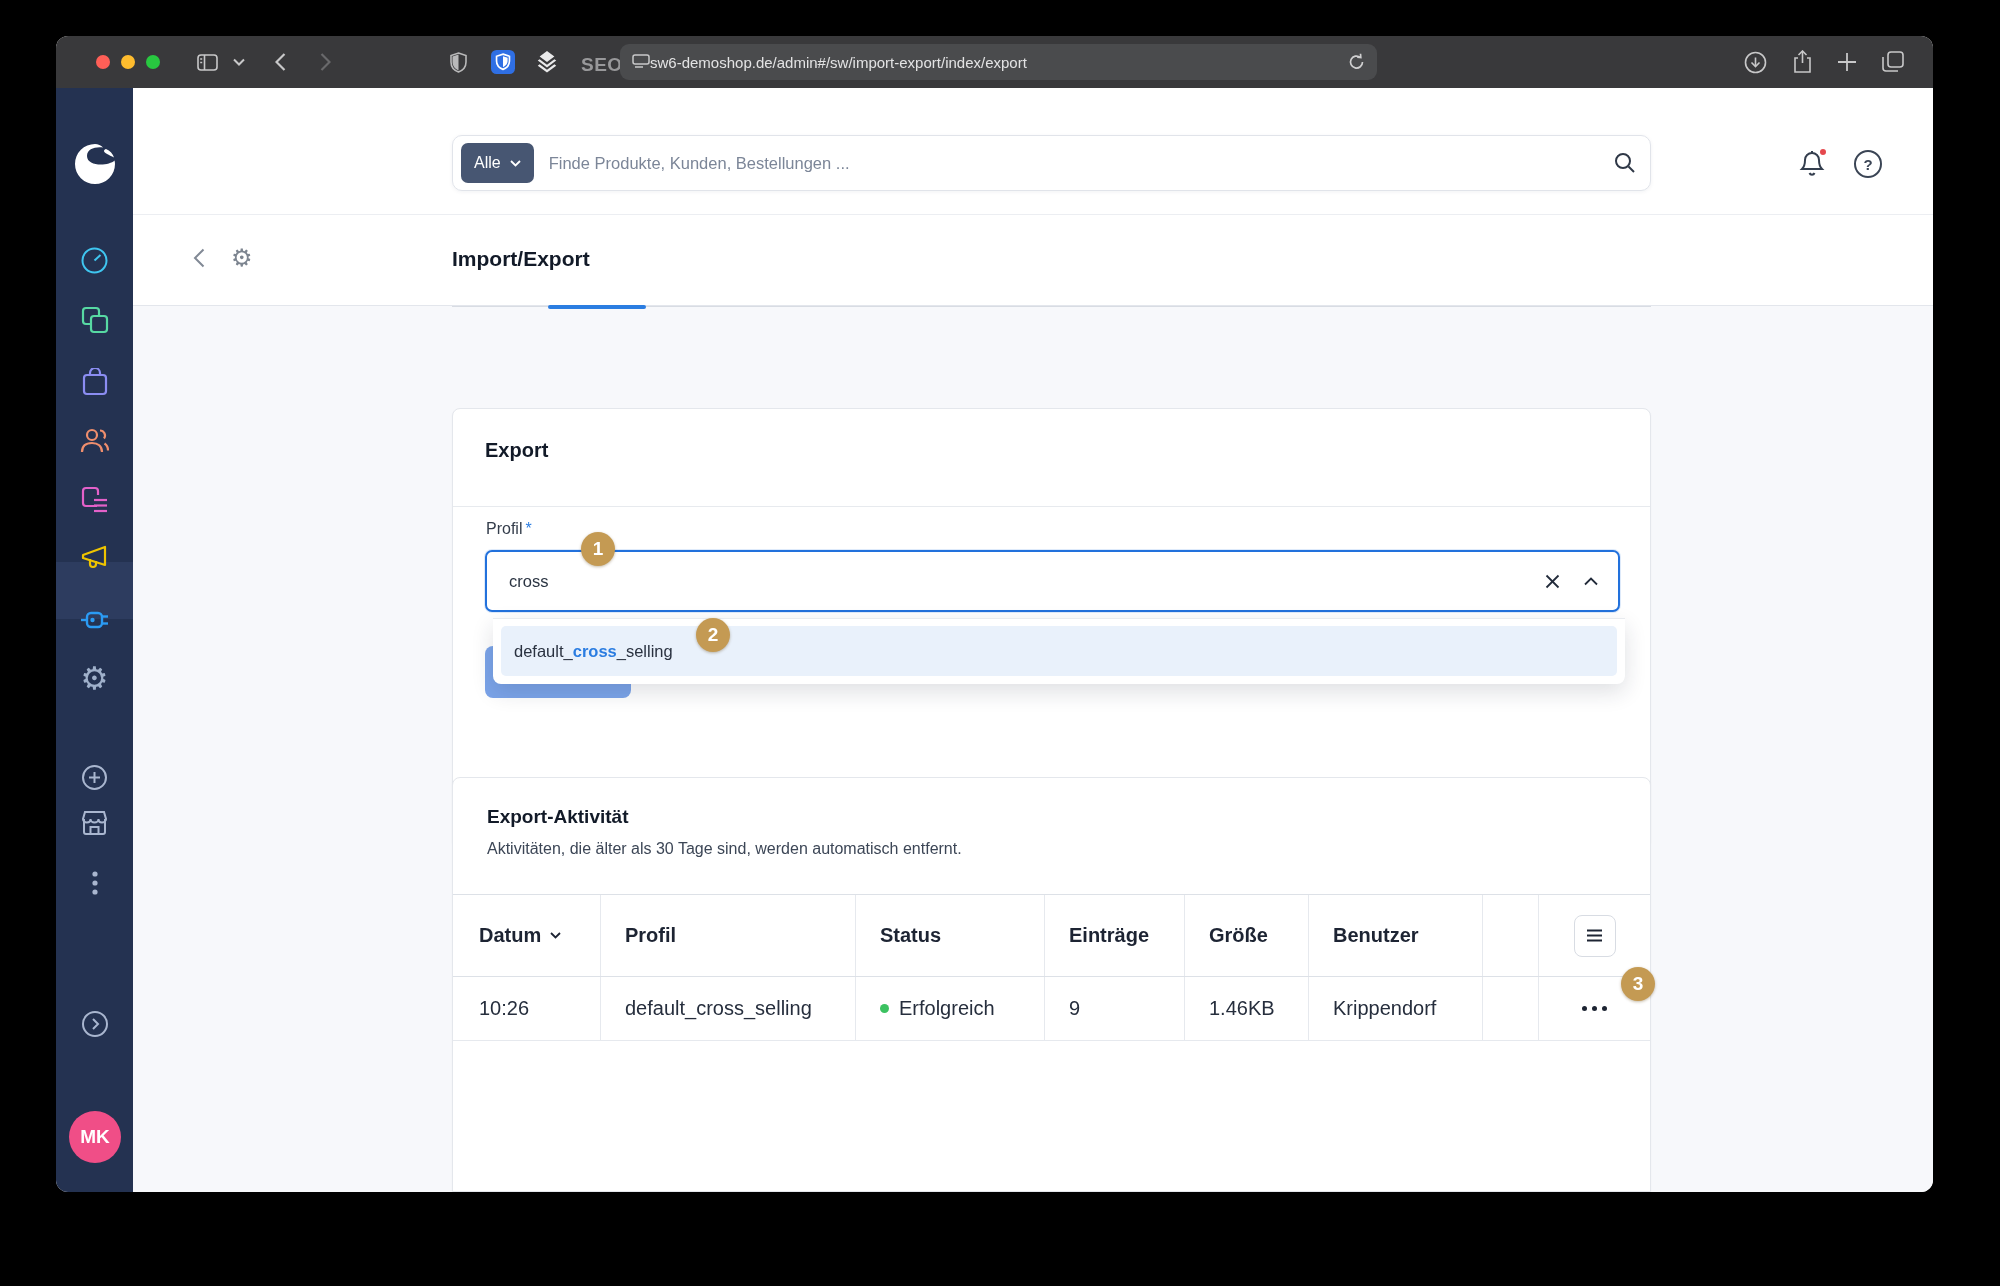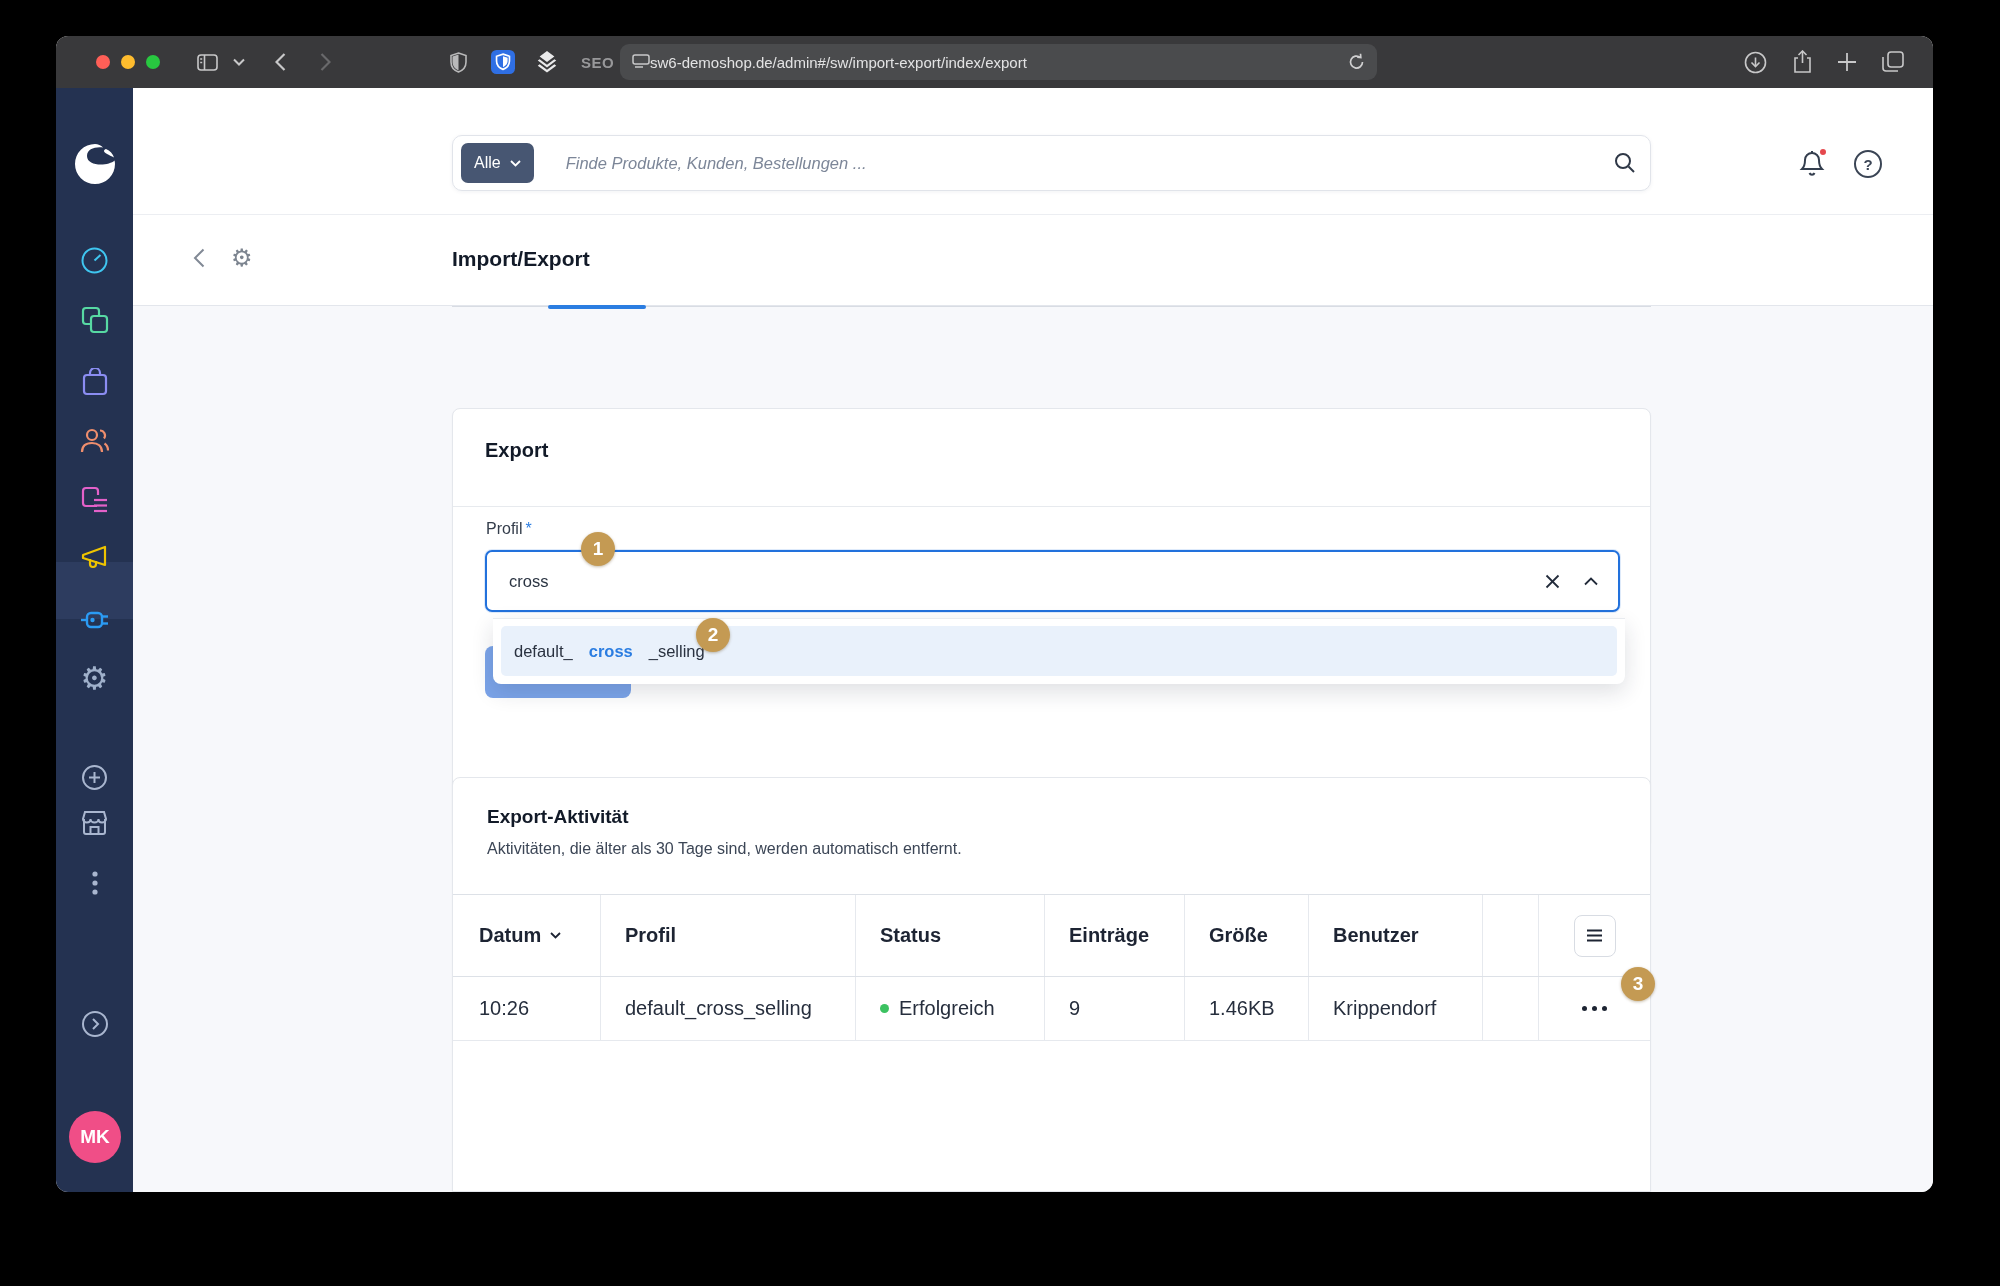--- a/index.html
+++ b/index.html
@@ -11,21 +11,21 @@
     box-shadow:0 18px 60px rgba(0,0,0,.55); }
 
   
   .titlebar { position:relative; height:52px; background:#39393b; }
   .traffic { position:absolute; left:40px; top:19px; display:flex; gap:11px; }
   .traffic span { width:14px; height:14px; border-radius:50%; display:block; }
   .tl-red{background:#ff5f57;} .tl-yellow{background:#febc2e;} .tl-green{background:#28c840;}
   .tb-icon { position:absolute; top:14px; width:24px; height:24px; display:flex;
     align-items:center; justify-content:center; color:#c8c8c9; }
   .tb-icon.dim { color:#69696b; }
-  .seo-label { position:absolute; top:18px; font-size:15px; font-weight:bold; color:#98989a; letter-spacing:.5px; }
+  .seo-label { position:absolute; top:18px; font-size:19px; font-weight:bold; color:#98989a; letter-spacing:.5px; }
   .urlbar { position:absolute; left:564px; top:8px; width:757px; height:36px;
     background:#4a4b4d; border-radius:9px; display:flex; align-items:center; padding:0 12px; }
   .urlbar .url-text { flex:1; color:#e3e3e4; font-size:15px; }
 
   
   .app { display:flex; height:1104px; }
 
   
   .sidebar { position:relative; width:77px; background:#243251; flex:0 0 77px; }
   .s-item { position:absolute; left:0; width:77px; height:48px; display:flex;
@@ -38,22 +38,22 @@
 
   
   .main { position:relative; flex:1; background:#f7f8fb; display:flex; flex-direction:column; }
 
   .searchrow { position:relative; height:127px; background:#fff; border-bottom:1px solid #eceef2; flex:0 0 127px; }
   .searchbar { position:absolute; left:319px; top:47px; width:1199px; height:56px; background:#fff;
     border:1px solid #e1e4ea; border-radius:10px; box-shadow:0 1px 4px rgba(20,30,60,.06);
     display:flex; align-items:center; padding:0 14px 0 8px;justify-content:flex-end; }
   .alle-chip { height:40px; padding:0 13px; background:#475672; border-radius:7px; color:#fff;
     display:flex; align-items:center; gap:9px; font-size:16px; cursor:pointer; }
-  .search-input { flex:1; border:none; outline:none; margin-left:32px; font-size:16.5px; color:#2b3442;
-    font-family:inherit; background:transparent;font-style:italic; }
+  .search-input { flex:1; border:none; outline:none; margin-left:15px; font-size:16.5px; color:#2b3442;
+    font-family:inherit; background:transparent; }
   .search-input::placeholder { color:#7c8698; }
   .bell-wrap { position:absolute; left:1666px; top:62px; width:28px; height:28px; color:#343e4e; }
   .bell-dot { position:absolute; right:-1px; top:-3px; width:10px; height:10px; border-radius:50%;
     background:#e5484d; border:2px solid #fff; }
   .help-wrap { position:absolute; left:1721px; top:62px; width:28px; height:28px; border:2px solid #3b4555;
     border-radius:50%; color:#3b4555; display:flex; align-items:center; justify-content:center;
     font-size:15px; font-weight:bold; }
 
   .pageheader { position:relative; height:91px; background:#fff; border-bottom:1px solid #e3e6ec; flex:0 0 91px; }
   .ph-back { position:absolute; left:60px; top:33px; color:#818995; }
@@ -78,21 +78,21 @@
   .select-box { position:absolute; left:32px; top:141px; width:1135px; height:62px; background:#fff;
     border:2px solid #2271dc; border-radius:7px; display:flex; align-items:center; padding:0 20px 0 22px; z-index:2;
     box-shadow:0 0 0 1px rgba(34,113,220,.15); }
   .select-value { flex:1; border:none; outline:none; font-size:16.5px; color:#2b3442;
     font-family:inherit; background:transparent; }
   .select-icons { display:flex; align-items:center; gap:24px; color:#222b3a; }
   .dropdown { position:absolute; left:40px; top:209px; width:1132px; height:66px; background:#fff;
     border-radius:0 0 8px 8px; box-shadow:0 8px 22px rgba(25,35,60,.14), 0 1px 0 #e8ebef inset;
     z-index:3; padding:8px; }
   .dd-option { height:50px; background:#e9f1fb; border-radius:5px; display:flex; align-items:center;
-    padding-left:13px; font-size:16.5px; color:#2a3240; cursor:pointer;gap:16px; }
+    padding-left:13px; font-size:16.5px; color:#2a3240; cursor:pointer; }
   .dd-option .match { color:#2b7de1; font-weight:bold; }
   .start-btn { position:absolute; left:32px; top:237px; width:146px; height:52px; background:#7ba4e9;
     border:none; border-radius:8px; z-index:1; }
 
   
   .activity-card { top:471px; height:415px; border-radius:8px 8px 0 0; }
   .activity-card h2 { position:absolute; left:34px; top:28px; font-size:19px; font-weight:bold; color:#121a28; }
   .activity-sub { position:absolute; left:34px; top:62px; font-size:16px; color:#3c4656; }
   .table { position:absolute; left:0; top:116px; width:100%; border-top:1px solid #dde1e7; }
   .t-grid { display:grid; grid-template-columns:148px 255px 189px 140px 124px 174px 56px 111px; }

